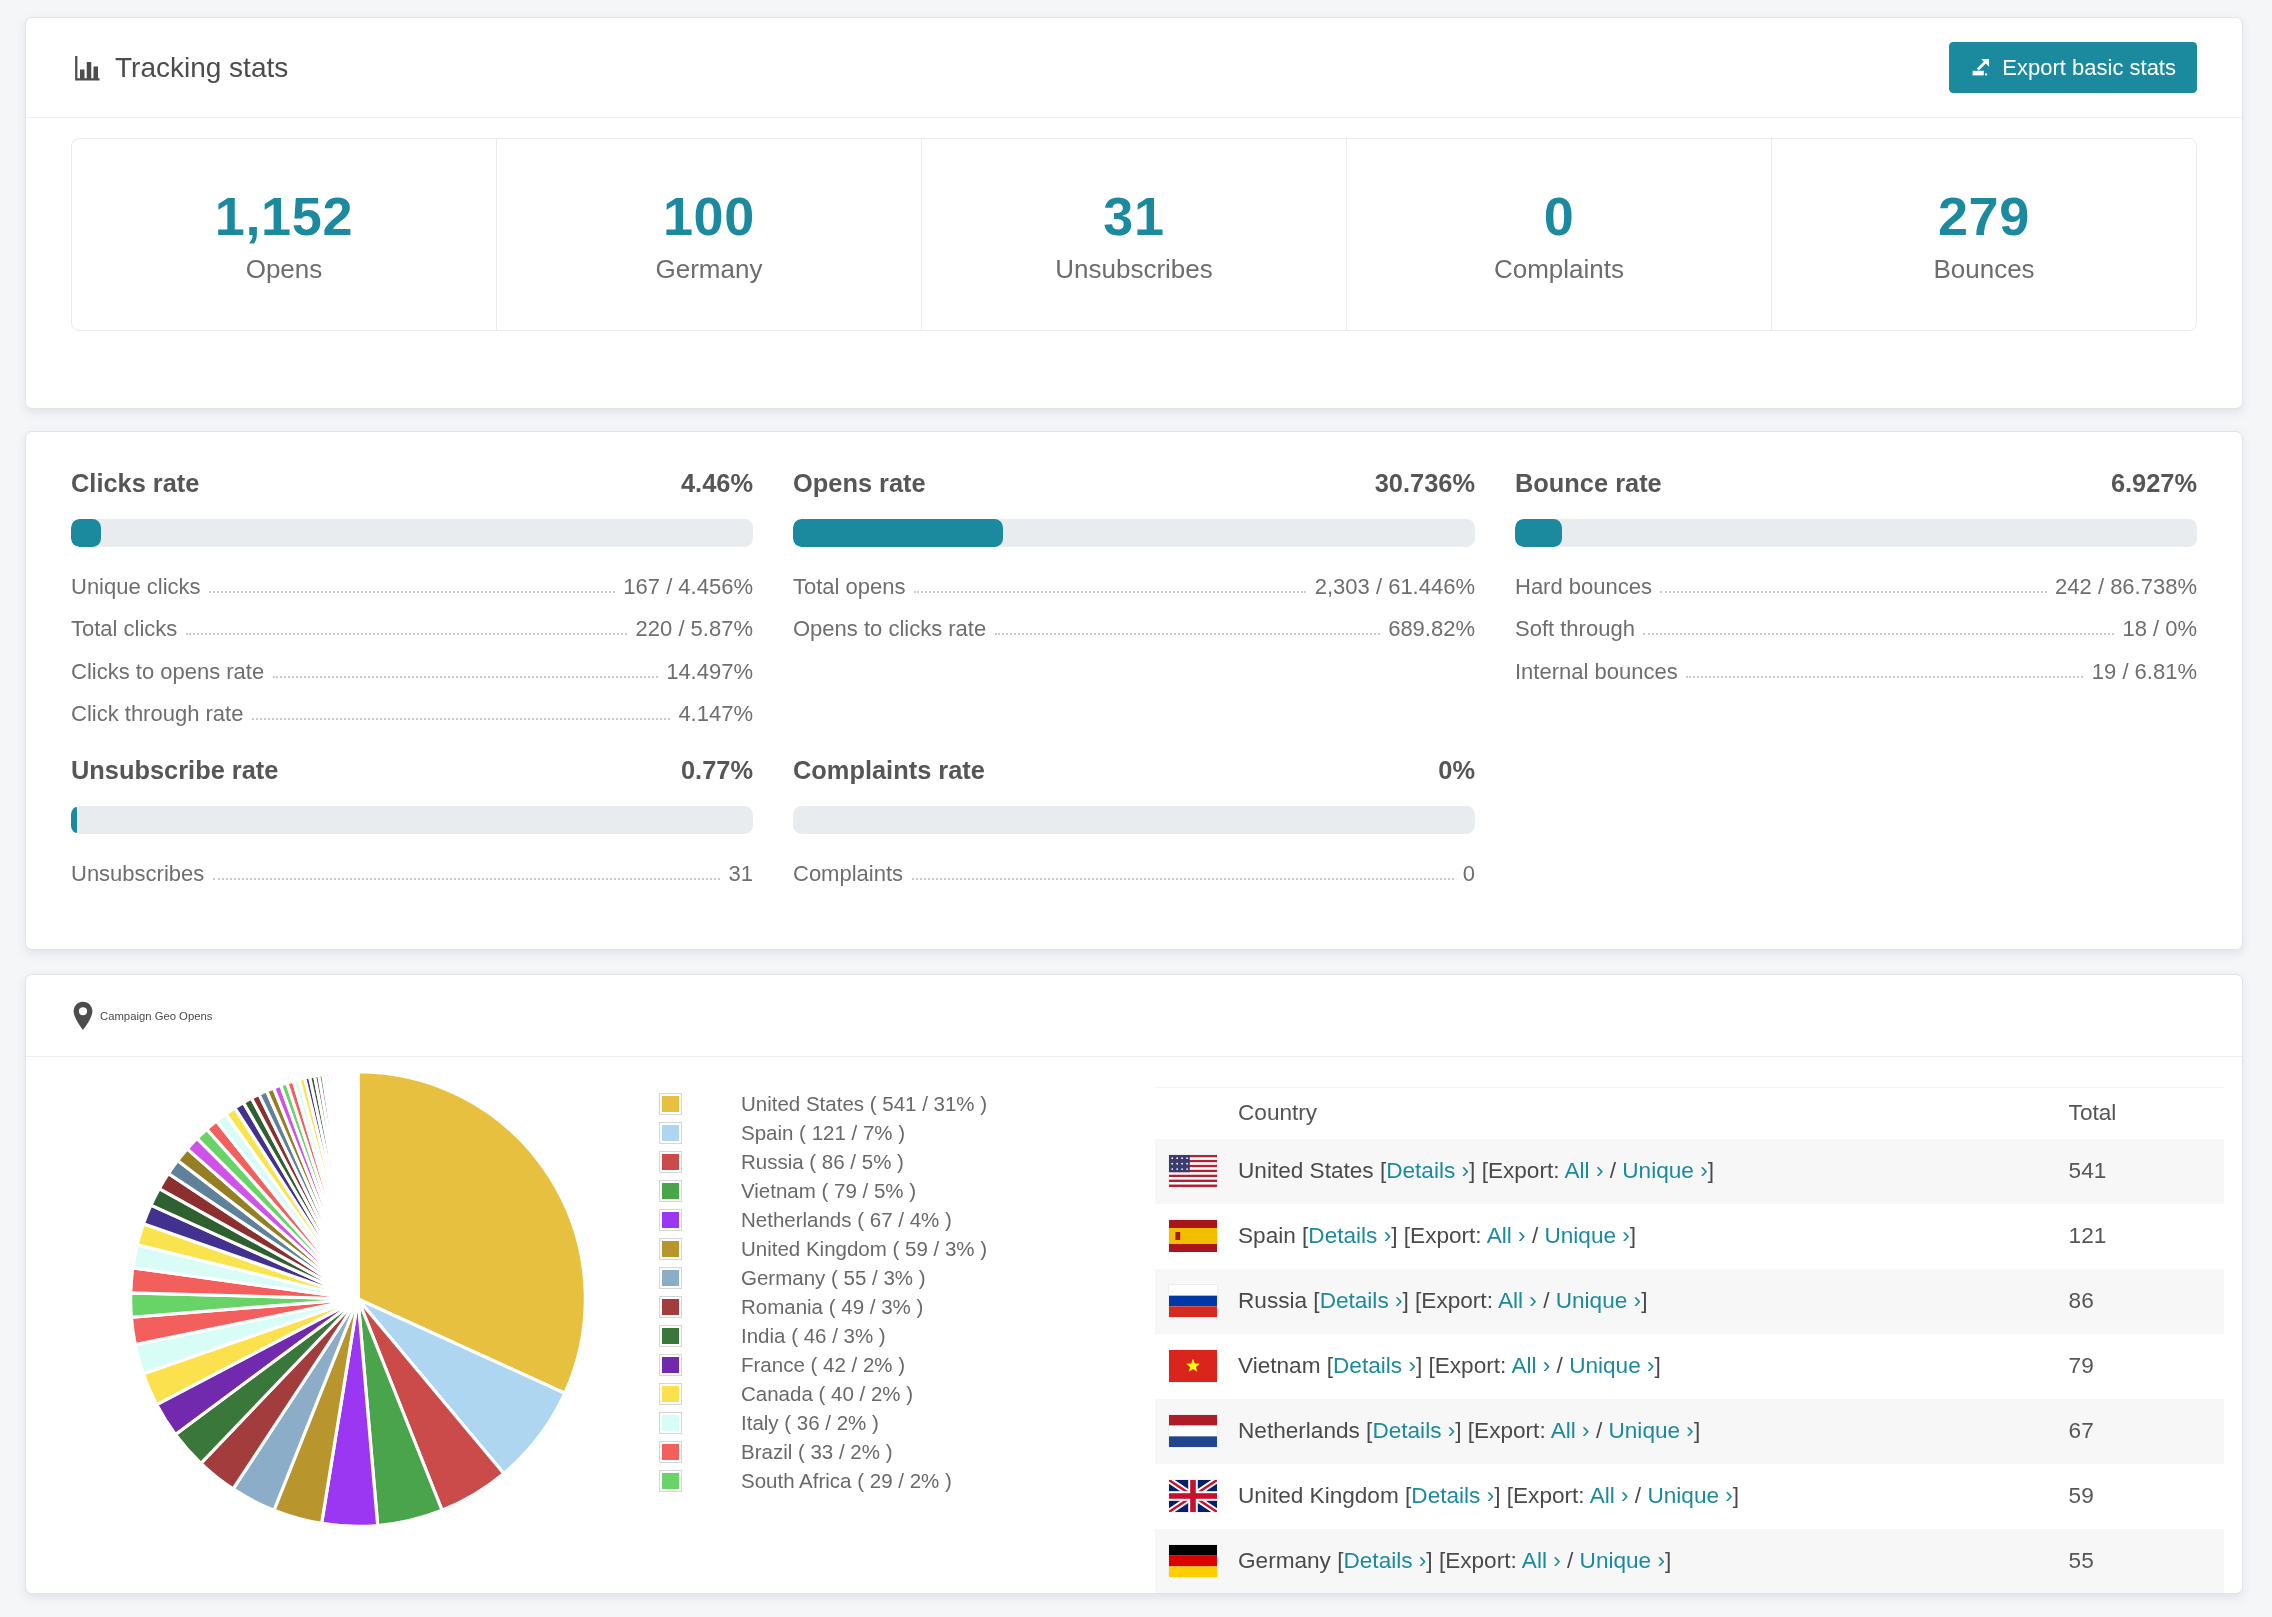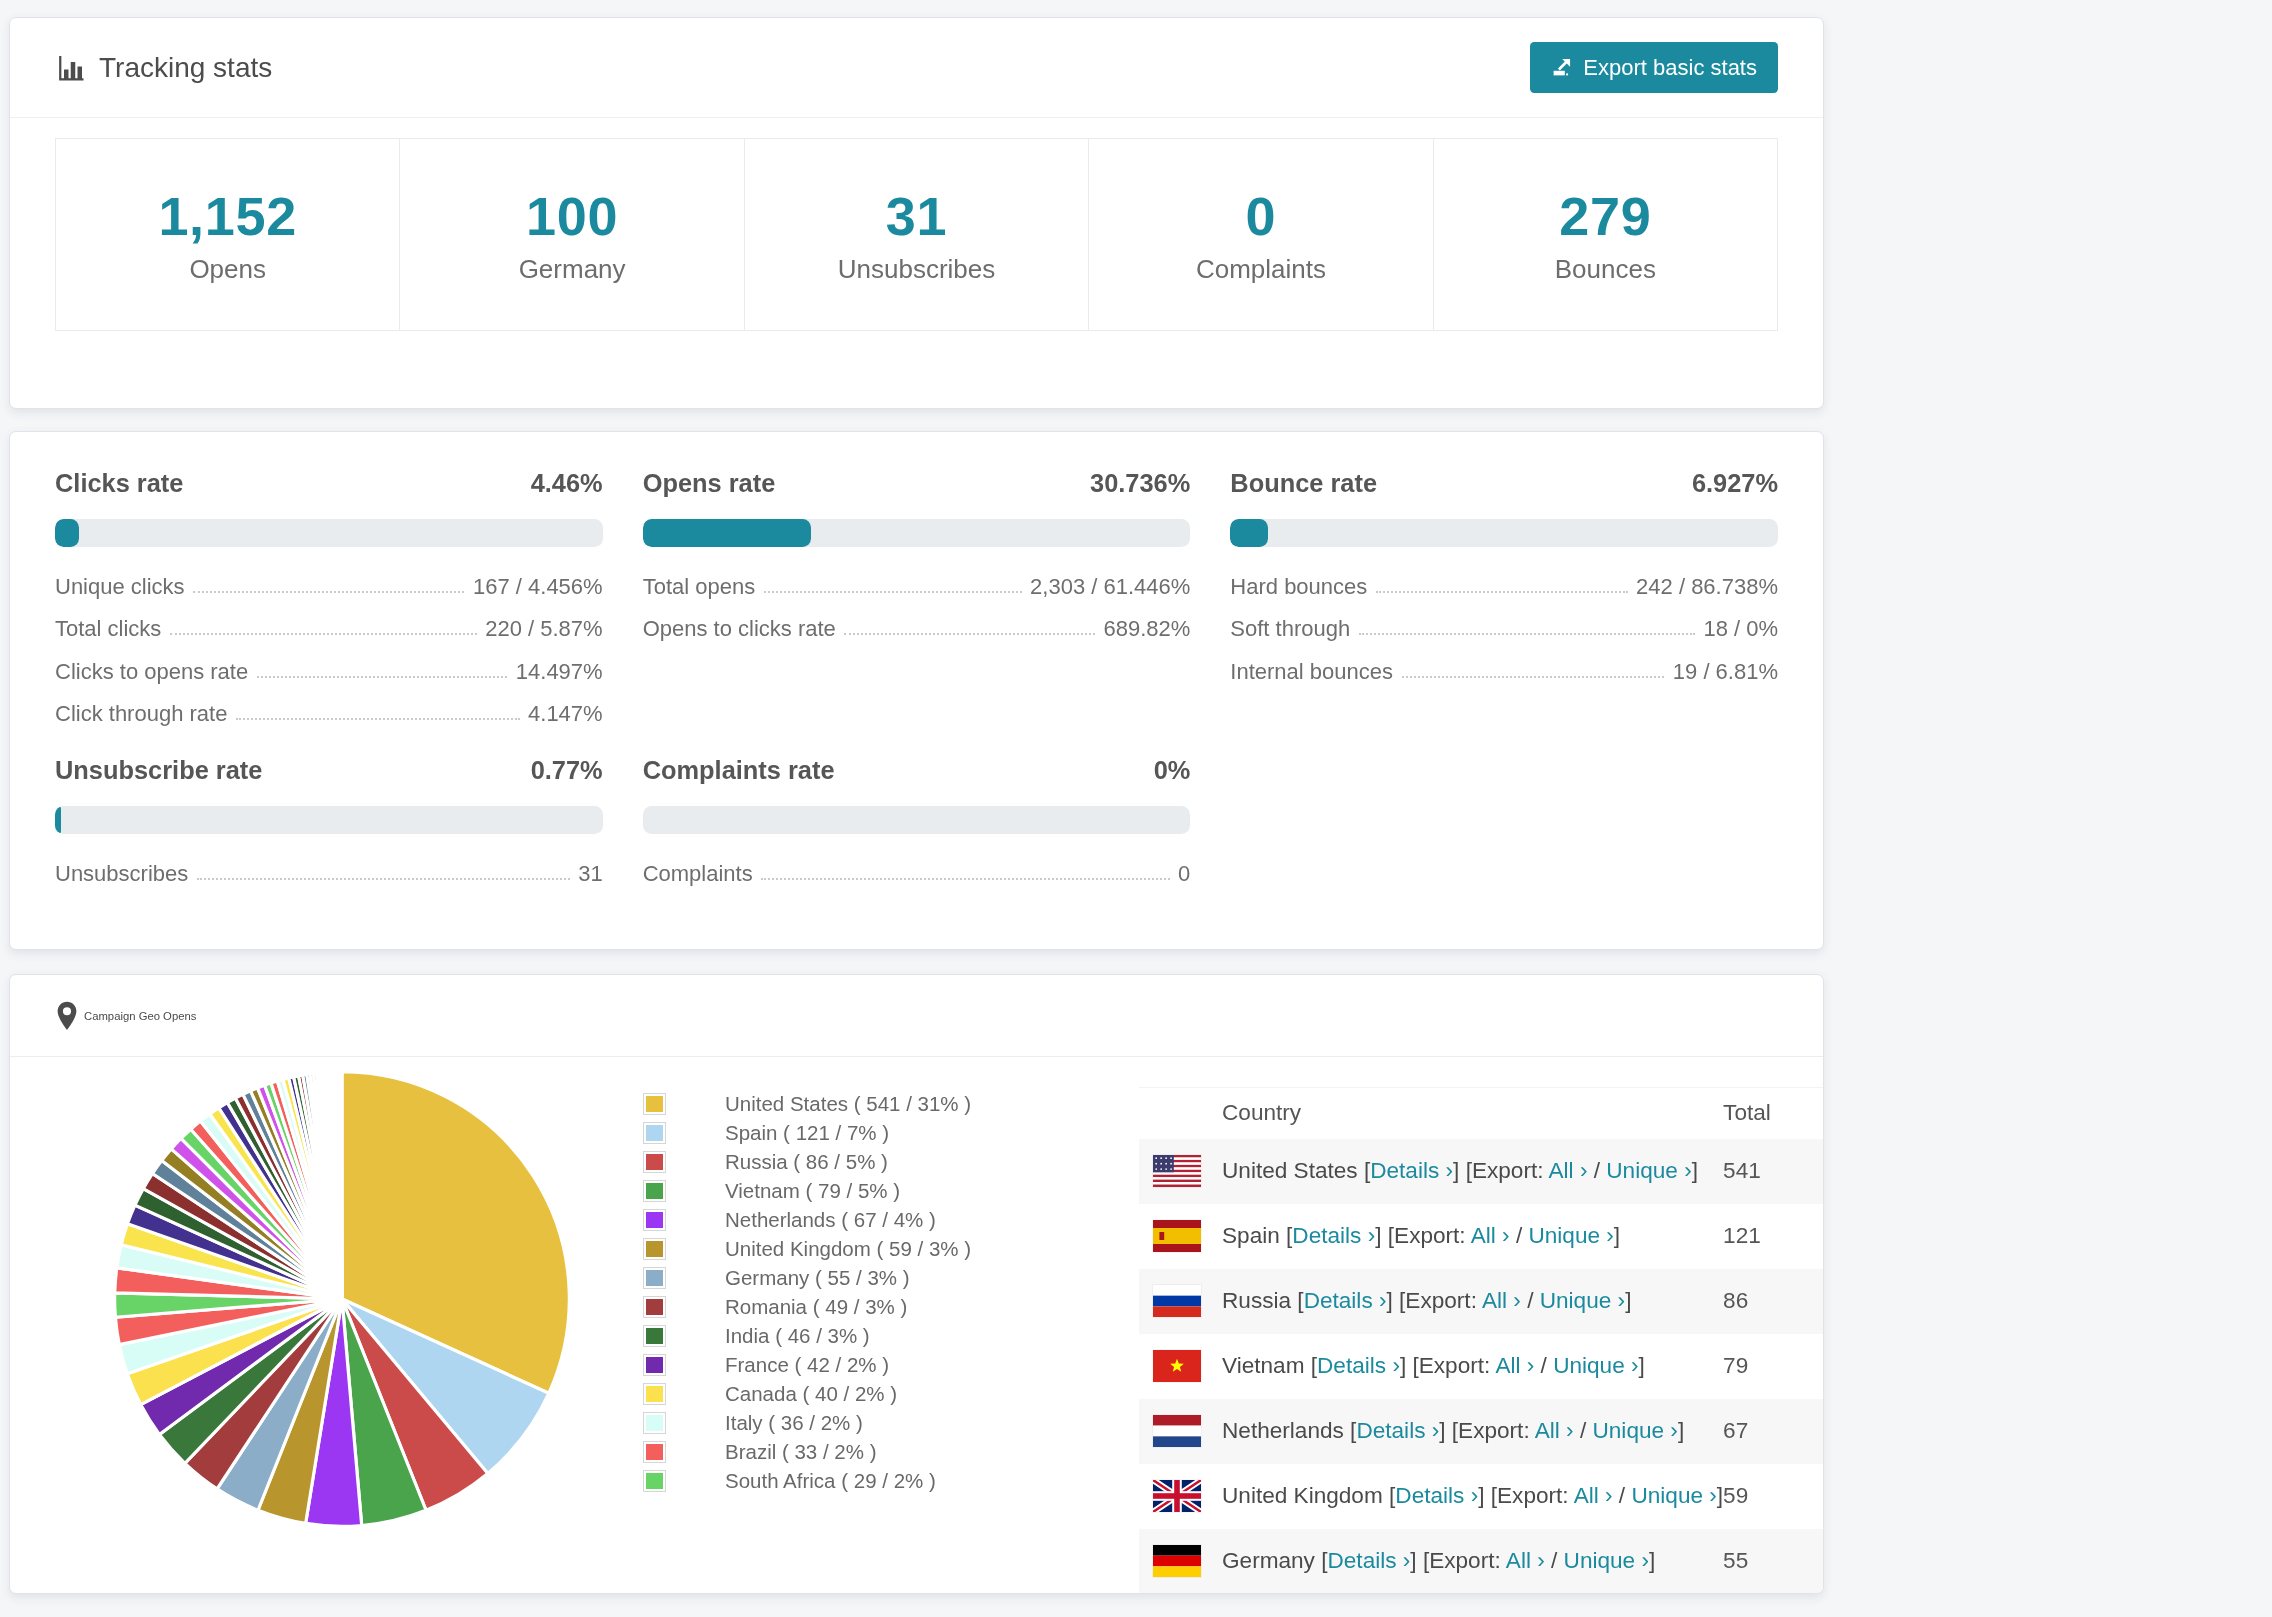--- a/index.html
+++ b/index.html
@@ -1,34 +1,34 @@
 <!DOCTYPE html>
 <html style="font-size:11.3px"><head>
 <meta charset="utf-8">
 <style>
   * { margin:0; padding:0; box-sizing:border-box; }
   html,body { width:2273px; height:1618px; overflow:hidden; }
   body { background:#f5f6f8; font-family:"Liberation Sans", sans-serif; color:#4a4a4a; }
   .page { position:relative; width:2273px; height:1618px; }
 
-  .card { position:absolute; left:9px; width:1815px; background:#fff;
+  .card { position:absolute; left:25px; width:2218px; background:#fff;
           border:0.7px solid #dfe3ea; border-radius:7px;
           box-shadow:0 3.5px 10px rgba(50,70,110,0.10); overflow:hidden; }
 
   
   .card-tracking { top:17px; height:392px; }
   .card-head { display:flex; align-items:center; justify-content:space-between;
                height:100px; padding:0 45px; border-bottom:0.7px solid #f0f0f0; }
   .head-title { display:flex; align-items:center; gap:14px; font-size:28px; color:#4c4c4c; }
   .icon-svg { display:inline-flex; }
   .btn-export { display:flex; align-items:center; gap:11.3px; background:#1b8a9e; color:#fff;
                 border:none; border-radius:4.2px; font-size:22px; padding:12.7px 21px;
                 font-family:"Liberation Sans", sans-serif; cursor:pointer; }
   .card-tracking .card-body { padding:20px 45px 0; }
-  .stats-strip { display:flex; border:0.7px solid #ebebeb; border-radius:0; height:193px; }
+  .stats-strip { display:flex; border:0.7px solid #ebebeb; border-radius:8px; height:193px; }
   .stat-box { flex:1; display:flex; flex-direction:column; align-items:center;
               justify-content:center; border-left:0.7px solid #ebebeb; }
   .stat-box:first-child { border-left:none; }
   .stat-value { font-size:54px; font-weight:bold; color:#1b8a9e; letter-spacing:0.7px; }
   .stat-label { font-size:26px; color:#6d6d6d; margin-top:7px; }
 
   
   .card-rates { top:431px; height:519px; padding:37px 45px; }
   .rates-grid { display:grid; grid-template-columns:repeat(3,1fr); column-gap:40px; row-gap:30px; }
   .rate-head { display:flex; justify-content:space-between; align-items:baseline;

